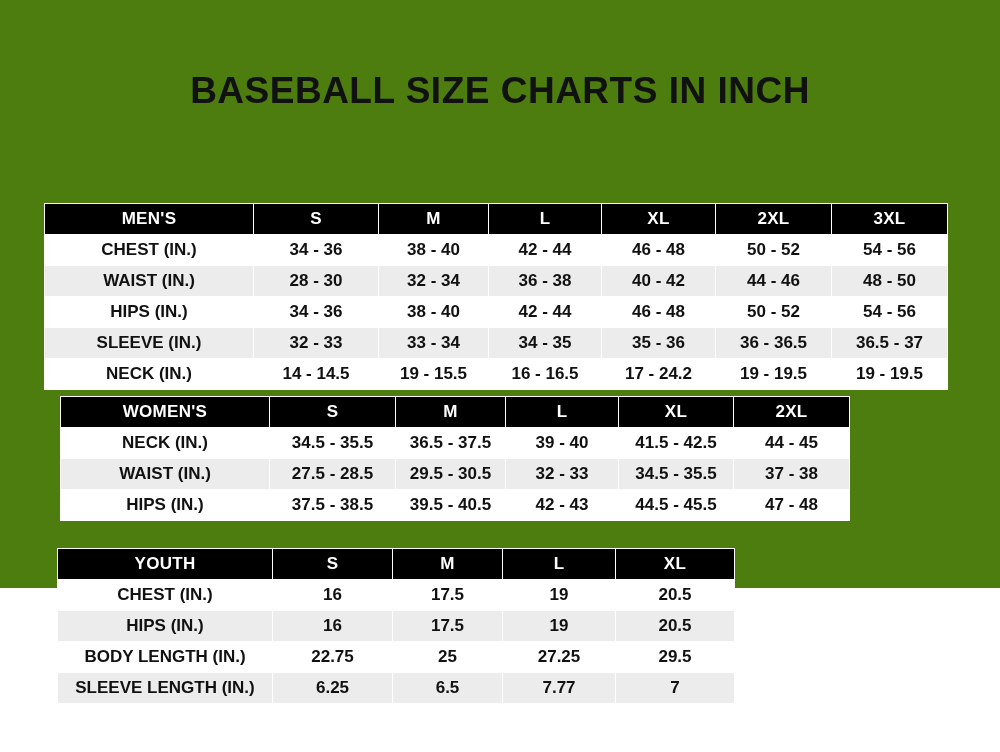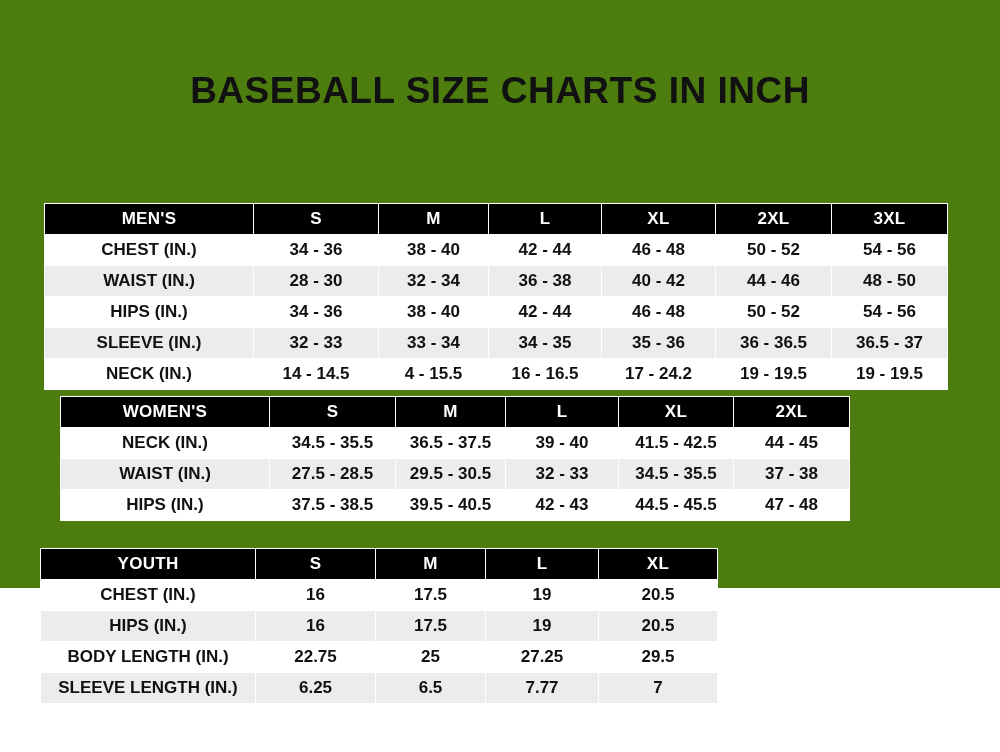--- a/index.html
+++ b/index.html
@@ -92,21 +92,21 @@
   #womens-chart col.c0 { width: 209px; }
   #womens-chart col.c1 { width: 126px; }
   #womens-chart col.c2 { width: 110px; }
   #womens-chart col.c3 { width: 113px; }
   #womens-chart col.c4 { width: 115px; }
   #womens-chart col.c5 { width: 116px; }
 
   
   #youth-chart {
     top: 548px;
-    left: 40px;
+    left: 57px;
     width: 677px;
   }
   #youth-chart col.c0 { width: 215px; }
   #youth-chart col.c1 { width: 120px; }
   #youth-chart col.c2 { width: 110px; }
   #youth-chart col.c3 { width: 113px; }
   #youth-chart col.c4 { width: 119px; }
 </style>
 </head>
 <body>
@@ -169,21 +169,21 @@
         <td>32 - 33</td>
         <td>33 - 34</td>
         <td>34 - 35</td>
         <td>35 - 36</td>
         <td>36 - 36.5</td>
         <td>36.5 - 37</td>
       </tr>
       <tr class="odd">
         <td class="label">NECK (IN.)</td>
         <td>14 - 14.5</td>
-        <td>4 - 15.5</td>
+        <td>19 - 15.5</td>
         <td>16 - 16.5</td>
         <td>17 - 24.2</td>
         <td>19 - 19.5</td>
         <td>19 - 19.5</td>
       </tr>
     </tbody>
   </table>
 
   <table class="chart" id="womens-chart">
     <colgroup>

